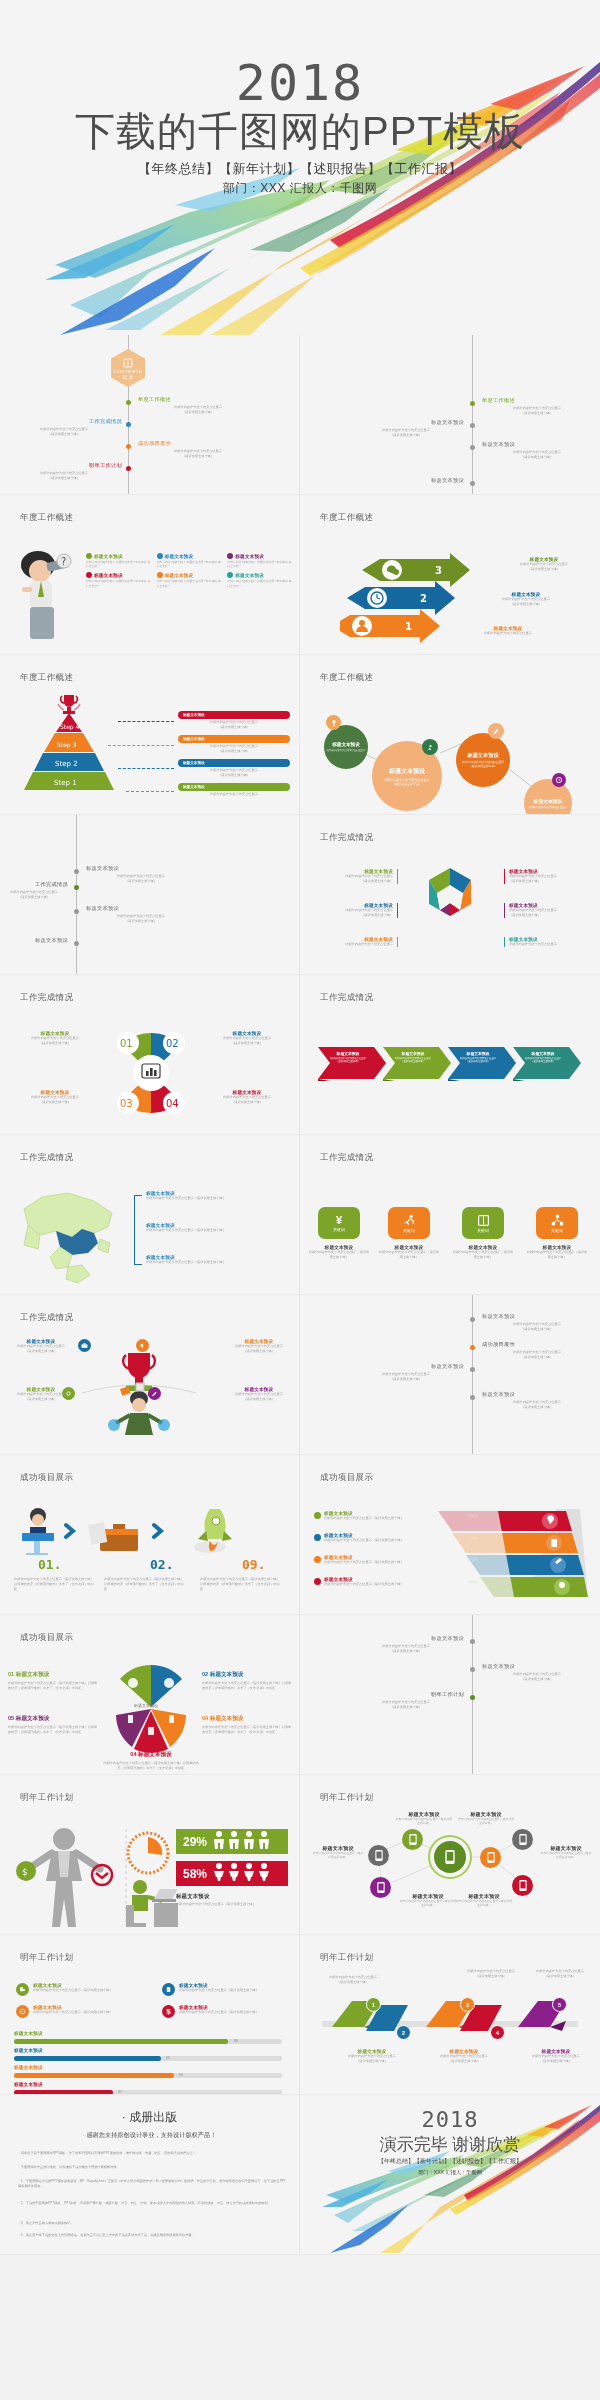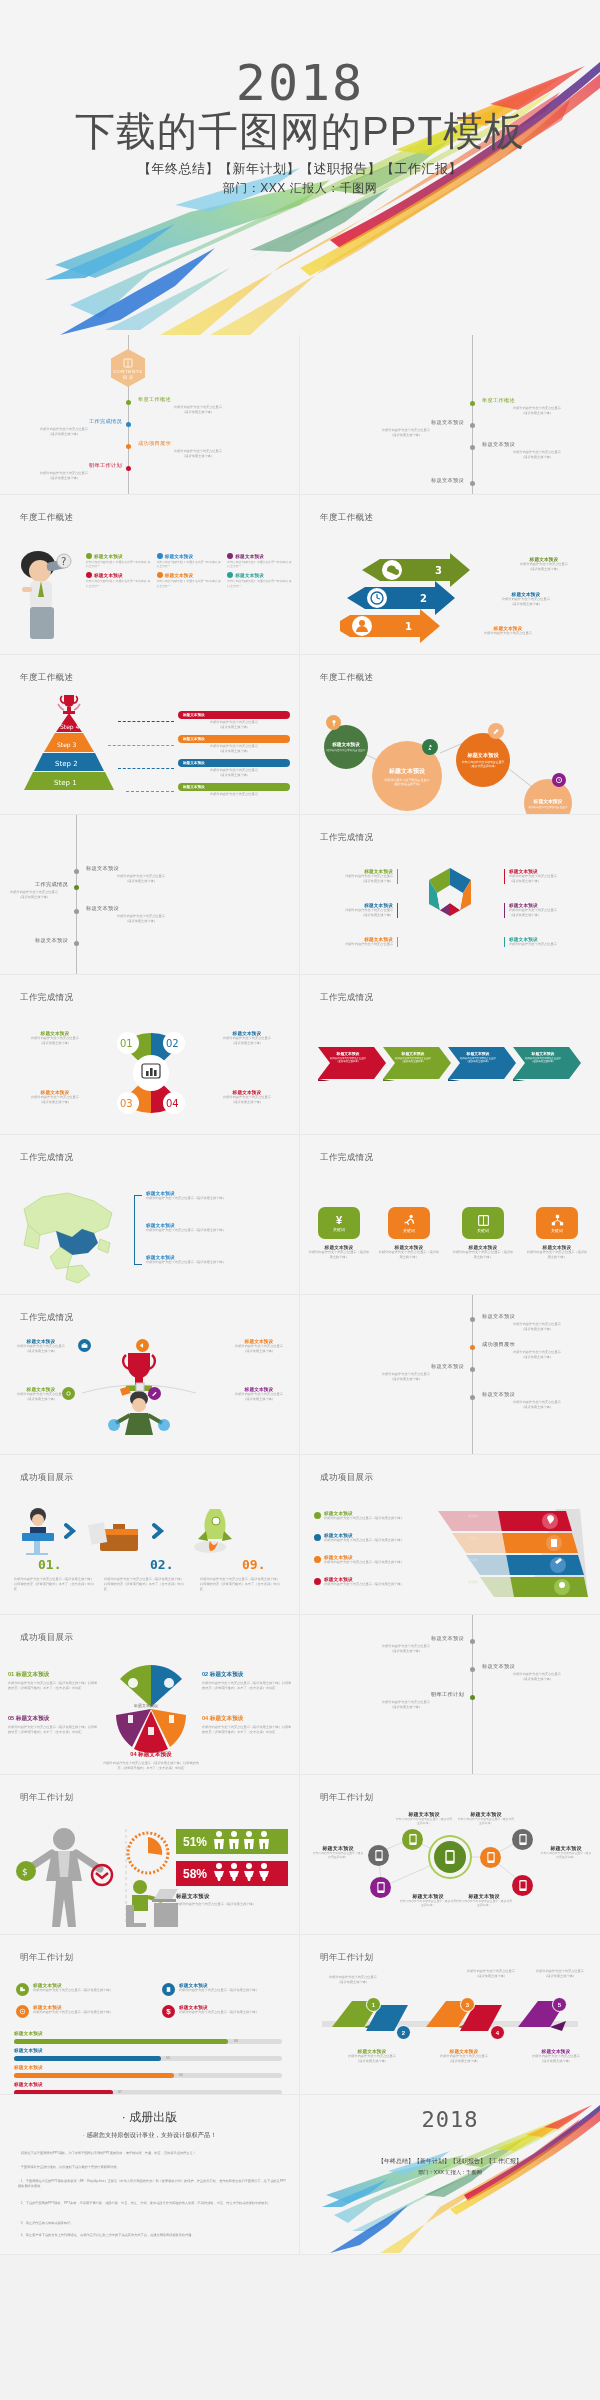--- a/index.html
+++ b/index.html
@@ -939,21 +939,21 @@
       <path d="M14,16 h16 v16 h-16 z" fill="#7ba428"></path>
       <path d="M30,18 l14,4" stroke="#7ba428" stroke-width="4"></path>
       <rect x="34" y="20" width="24" height="3" fill="#9a9a9a"></rect>
       <path d="M36,20 l6,-10 h18 l-6,10 z" fill="#d3d3d3"></path>
       <rect x="36" y="24" width="24" height="24" fill="#a9a9a9"></rect>
       <path d="M8,26 h8 v22 h-8 z" fill="#a9a9a9"></path>
       <rect x="10" y="44" width="18" height="4" fill="#a9a9a9"></rect>
     </svg>
 
     <div class="pct" style="left:176px; top:54px; width:112px; height:25px; background:#7ba428; padding-left:7px;">
-      <span style="font-size:12px;">51%</span>
+      <span style="font-size:12px;">29%</span>
       <span style="margin-left:5px; letter-spacing:2px;">
         <svg width="62" height="20" viewBox="0 0 62 20">
           <g fill="#fff">
             <circle cx="7" cy="4" r="3"></circle>
               <path d="M2,9 h10 l-1,10 h-3 l0,-6 h-2 l0,6 h-3 z"></path>
             <circle cx="22" cy="4" r="3"></circle>
               <path d="M17,9 h10 l-1,10 h-3 l0,-6 h-2 l0,6 h-3 z"></path>
             <circle cx="37" cy="4" r="3"></circle>
               <path d="M32,9 h10 l-1,10 h-3 l0,-6 h-2 l0,6 h-3 z"></path>
             <circle cx="52" cy="4" r="3"></circle>
@@ -1257,17 +1257,18 @@
         <polygon points="124,100 164,82 194,68 172,86 144,102" fill="#1f7f4a" opacity=".55"></polygon>
         <polygon points="164,70 202,54 224,44 206,58 182,72" fill="#5ea62a" opacity=".6"></polygon>
         <polygon points="196,54 234,38 256,28 238,42 214,56" fill="#d9d700" opacity=".75"></polygon>
         <polygon points="226,40 258,26 278,18 260,30 242,42" fill="#f7a600" opacity=".8"></polygon>
         <polygon points="244,32 274,18 292,10 276,22 258,34" fill="#ee3124" opacity=".8"></polygon>
         <path d="M164,100 C214,74 260,42 300,10 L300,16 C260,50 214,82 168,106 Z" fill="url(#ep)" opacity=".9"></path>
         <path d="M150,114 C206,84 258,48 300,16 L300,26 C258,60 200,94 156,120 Z" fill="url(#er)" opacity=".7"></path>
       </g>
     </svg>
     <div class="end-year">2018</div>
+    <div class="end-title">演示完毕  谢谢欣赏</div>
     <div class="end-s1">【年终总结】【新年计划】【述职报告】【工作汇报】</div>
     <div class="end-s2">部门：XXX  汇报人：千图网</div>
   </div>
 
 </div>
 
 </body></html>

